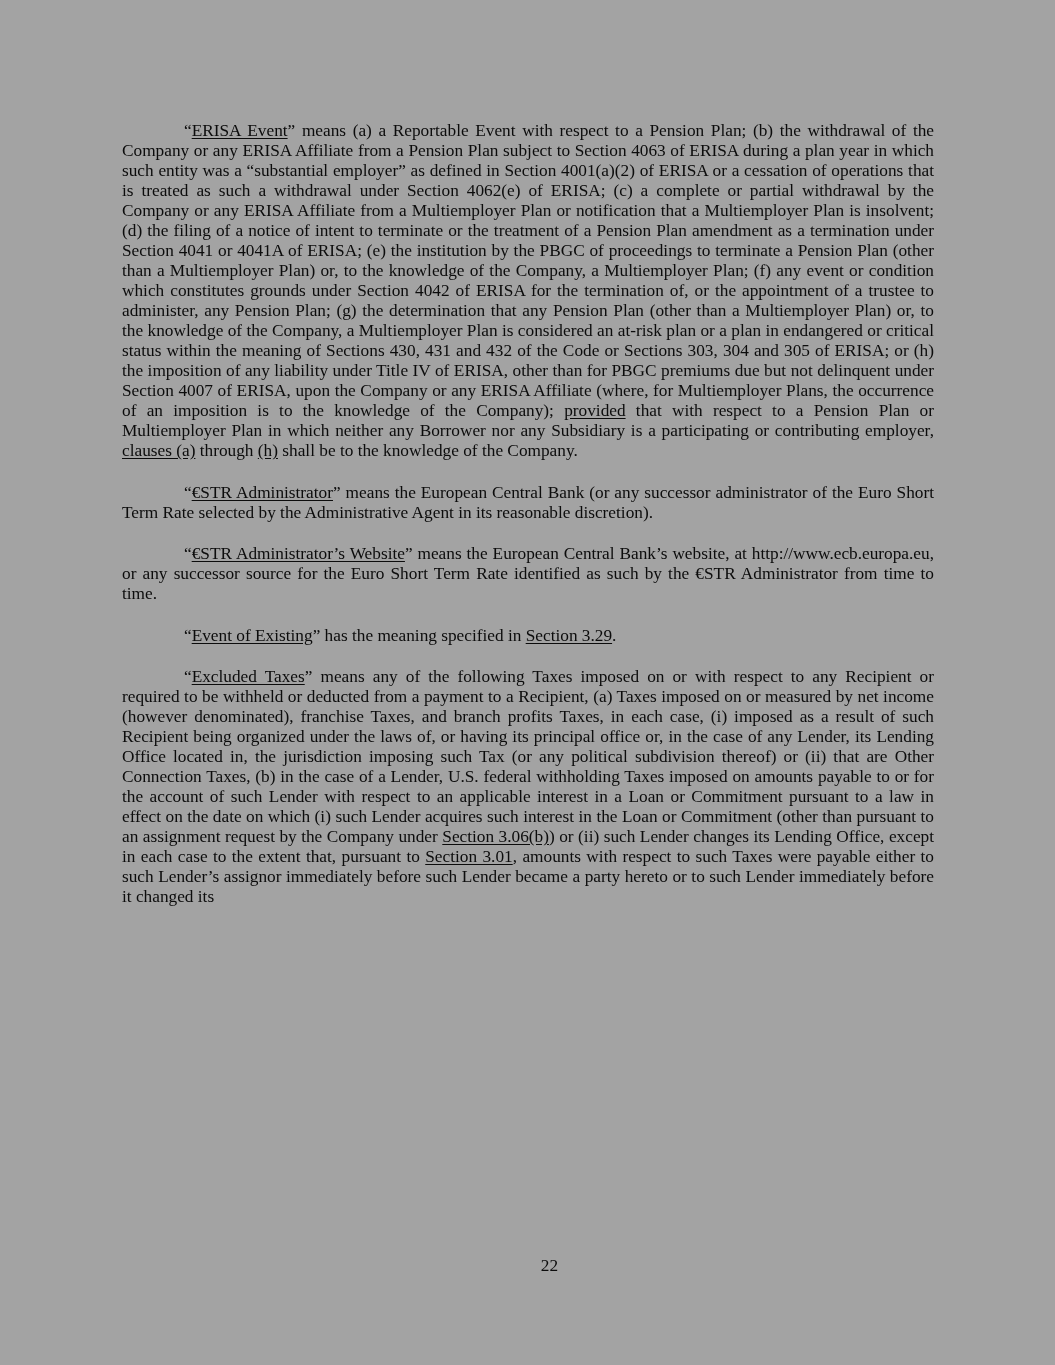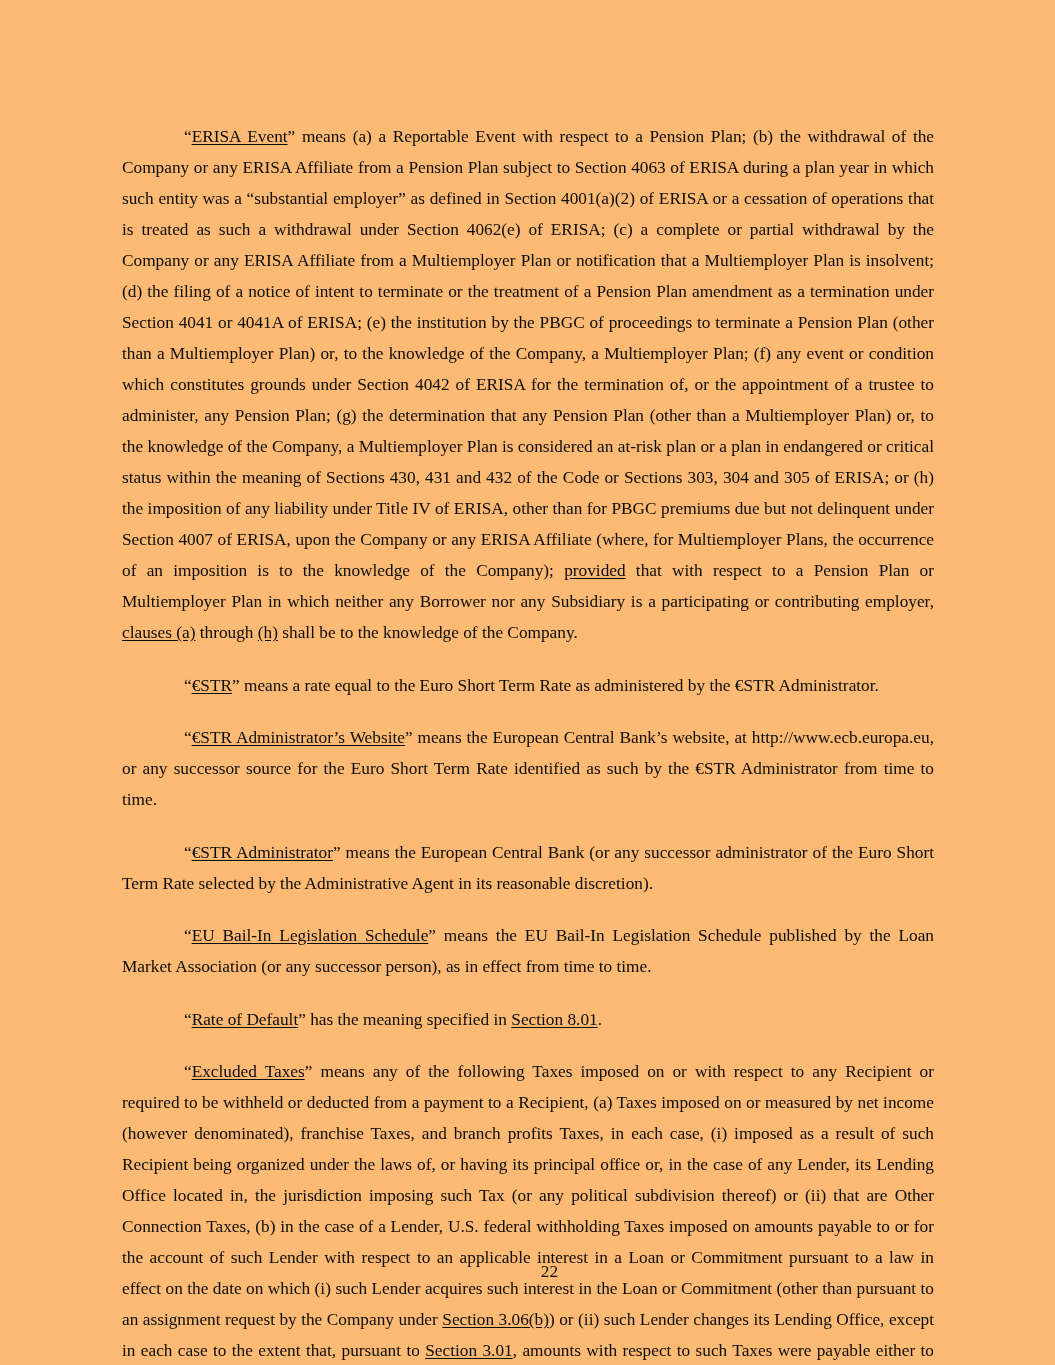--- a/index.html
+++ b/index.html
@@ -4,25 +4,25 @@
 <style>
   html, body {
     margin: 0;
     padding: 0;
     background: #ffffff;
   }
   .page {
     position: relative;
     width: 1055px;
     height: 1365px;
-    background: #fdba74;
+    background: #a3a3a3;
     color: #0c0c0c;
     font-family: "Liberation Serif", "DejaVu Serif", serif;
     font-size: 17.3px;
-    line-height: 31px;
+    line-height: 20px;
     overflow: hidden;
   }
   .content {
     position: absolute;
     left: 122px;
     top: 121px;
     width: 812px;
     text-align: justify;
   }
   .para {
@@ -43,30 +43,28 @@
   }
 </style>
 </head>
 <body>
 
 <div class="page">
   <main class="content">
 
     <p class="para"><span>“</span><span class="u">ERISA Event</span><span>” means (a) a Reportable Event with respect to a Pension Plan; (b) the withdrawal of the Company or any ERISA Affiliate from a Pension Plan subject to Section 4063 of ERISA during a plan year in which such entity was a “substantial employer” as defined in Section 4001(a)(2) of ERISA or a cessation of operations that is treated as such a withdrawal under Section 4062(e) of ERISA; (c) a complete or partial withdrawal by the Company or any ERISA Affiliate from a Multiemployer Plan or notification that a Multiemployer Plan is insolvent; (d) the filing of a notice of intent to terminate or the treatment of a Pension Plan amendment as a termination under Section 4041 or 4041A of ERISA; (e) the institution by the PBGC of proceedings to terminate a Pension Plan (other than a Multiemployer Plan)  or, to the knowledge of the Company, a Multiemployer Plan; (f) any event or condition which constitutes grounds under Section 4042 of ERISA for the termination of, or the appointment of a trustee to administer, any Pension Plan; (g) the determination that any Pension Plan (other than a Multiemployer Plan) or, to the knowledge of the Company, a Multiemployer Plan is considered an at-risk plan or a plan in endangered or critical status within the meaning of Sections 430, 431 and 432 of the Code or Sections 303, 304 and 305 of ERISA; or (h) the imposition of any liability under Title IV of ERISA, other than for PBGC premiums due but not delinquent under Section 4007 of ERISA, upon the Company or any ERISA Affiliate (where, for Multiemployer Plans, the occurrence of an imposition is to the knowledge of the Company); </span><span class="u">provided</span><span> that with respect to a Pension Plan or Multiemployer Plan in which neither any Borrower nor any Subsidiary is a participating or contributing employer, </span><span class="u">clauses (a)</span><span> through </span><span class="u">(h)</span><span> shall be to the knowledge of the Company.</span></p>
 
-    <p class="para"><span>“</span><span class="u">€STR</span><span>” means a rate equal to the Euro Short Term Rate as administered by the €STR Administrator.</span></p>
+
+    <p class="para"><span>“</span><span class="u">€STR Administrator</span><span>” means the European Central Bank (or any successor administrator of the Euro Short Term Rate selected by the Administrative Agent in its reasonable discretion).</span></p>
 
     <p class="para"><span>“</span><span class="u">€STR Administrator’s Website</span><span>” means the European Central Bank’s website, at http://www.ecb.europa.eu, or any successor source for the Euro Short Term Rate identified as such by the €STR Administrator from time to time.</span></p>
 
-    <p class="para"><span>“</span><span class="u">€STR Administrator</span><span>” means the European Central Bank (or any successor administrator of the Euro Short Term Rate selected by the Administrative Agent in its reasonable discretion).</span></p>
-
-    <p class="para"><span>“</span><span class="u">EU Bail-In Legislation Schedule</span><span>” means the EU Bail-In Legislation Schedule published by the Loan Market Association (or any successor person), as in effect from time to time.</span></p>
 
 
-    <p class="para"><span>“</span><span class="u">Rate of Default</span><span>” has the meaning specified in </span><span class="u">Section 8.01</span><span>.</span></p>
+    <p class="para"><span>“</span><span class="u">Event of Existing</span><span>” has the meaning specified in </span><span class="u">Section 3.29</span><span>.</span></p>
 
 
     <p class="para"><span>“</span><span class="u">Excluded Taxes</span><span>” means any of the following Taxes imposed on or with respect to any Recipient or required to be withheld or deducted from a payment to a Recipient, (a) Taxes imposed on or measured by net income (however denominated), franchise Taxes, and branch profits Taxes, in each case, (i) imposed as a result of such Recipient being organized under the laws of, or having its principal office or, in the case of any Lender, its Lending Office located in, the jurisdiction imposing such Tax (or any political subdivision thereof) or (ii) that are Other Connection Taxes, (b) in the case of a Lender, U.S. federal withholding Taxes imposed on amounts payable to or for the account of such Lender with respect to an applicable interest in a Loan or Commitment pursuant to a law in effect on the date on which (i) such Lender acquires such interest in the Loan or Commitment (other than pursuant to an assignment request by the Company under </span><span class="u">Section 3.06(b)</span><span>) or (ii) such Lender changes its Lending Office, except in each case to the extent that, pursuant to </span><span class="u">Section 3.01</span><span>, amounts with respect to such Taxes were payable either to such Lender’s assignor immediately before such Lender became a party hereto or to such Lender immediately before it changed its</span></p>
 
   </main>
 
   <footer class="footer">22</footer>
 </div>
 
 </body></html>

